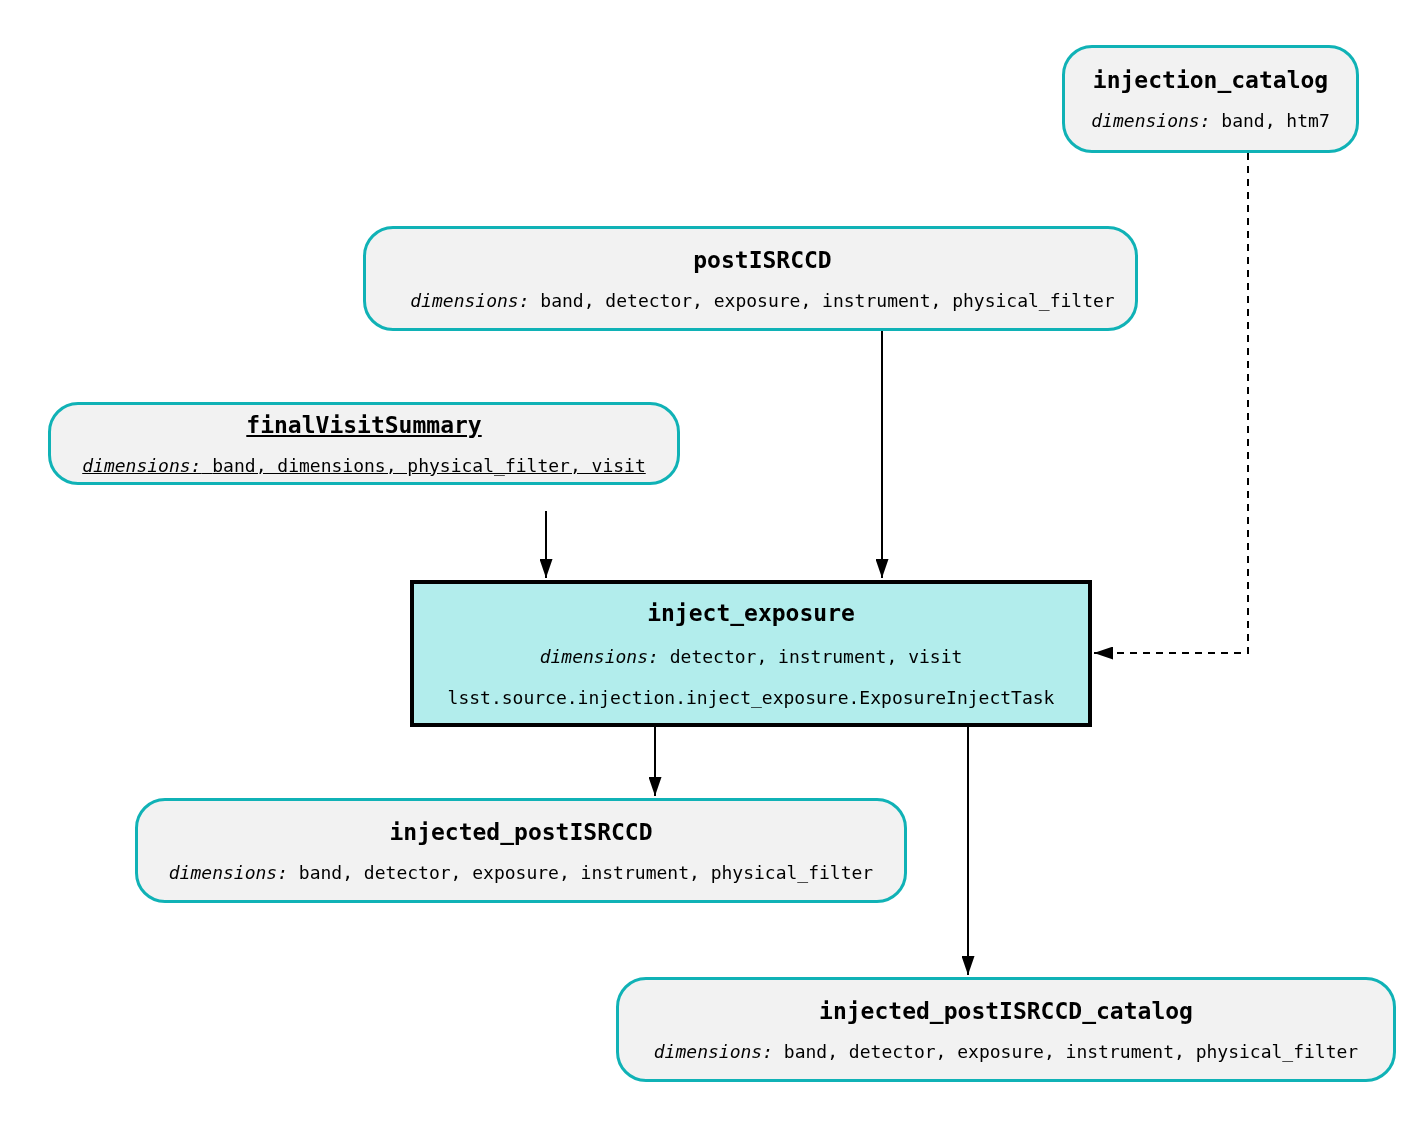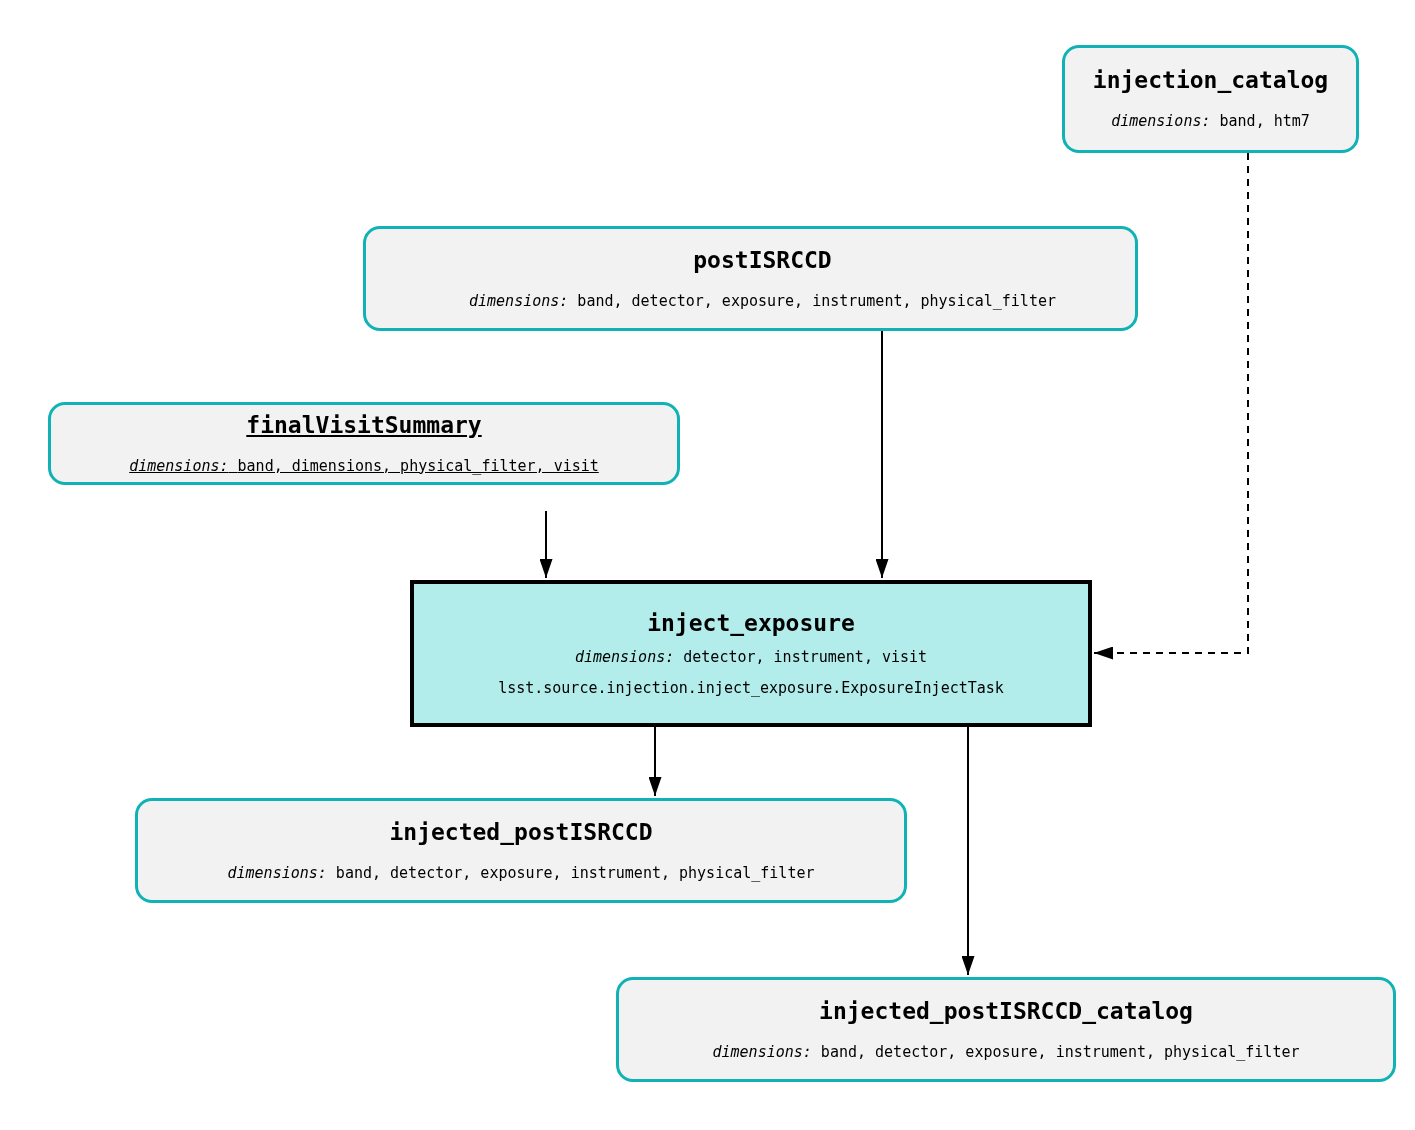--- a/index.html
+++ b/index.html
@@ -28,37 +28,37 @@
     display: flex;
     flex-direction: column;
     align-items: center;
     justify-content: center;
     text-align: center;
     color: #000000;
   }
   .node.dataset {
     background: var(--dataset-fill, #f2f2f2);
     border: 3.5px solid var(--dataset-border, #10b2b6);
-    border-radius: 17px;
+    border-radius: 30px;
     gap: 16px;
   }
   .node.task {
     background: var(--task-fill, #b2edec);
     border: 4px solid var(--task-border, #000000);
     border-radius: 0;
-    gap: 9px;
+    gap: 19px;
   }
   .node-title {
     font-size: 23px;
     font-weight: bold;
     line-height: 28px;
     white-space: nowrap;
   }
   .node-line {
-    font-size: 15px;
+    font-size: 18px;
     line-height: 22px;
     white-space: nowrap;
   }
   .dims-label {
     font-style: italic;
   }
 </style>
 </head>
 <body>
 

